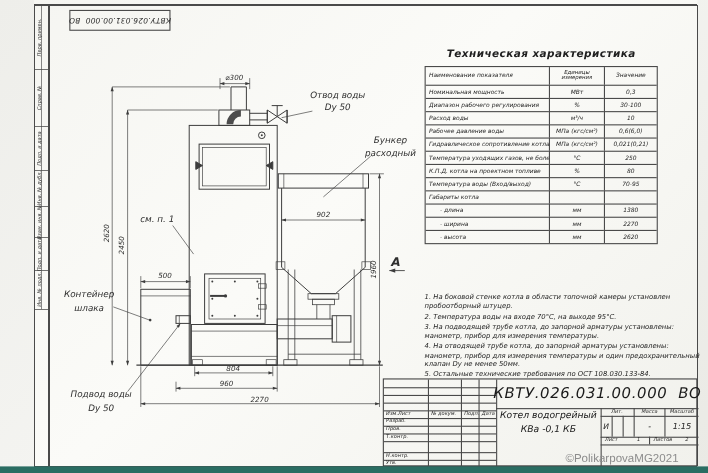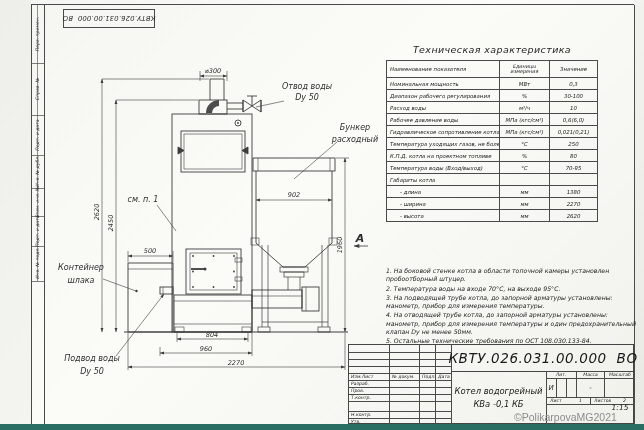--- a/index.html
+++ b/index.html
@@ -17,21 +17,21 @@
   }
   
   .stamp{
     position:absolute;left:63px;top:9px;width:90px;height:17px;border:1px solid #4a4a4a;
     display:flex;align-items:center;justify-content:center;
     font-size:6.8px;font-style:italic;transform:rotate(180deg);color:#2a2a2a;background:transparent;
     letter-spacing:.2px;white-space:pre;
   }
   
   .spec-wrap{left:386px;top:44px;width:212px;}
-  .spec-title{width:212px;text-align:center;font-size:9.5px;font-style:italic;font-weight:normal;color:#1f1f1f;letter-spacing:.4px;}
+  .spec-title{width:212px;text-align:center;font-size:9.5px;font-style:italic;font-weight:bold;color:#1f1f1f;letter-spacing:.4px;}
   .spec{
     margin-top:5px;border:1px solid #4a4a4a;display:grid;
     grid-template-columns:112px 50px 48px;grid-template-rows:16px repeat(12,12px);
     background:transparent;
   }
   .sc{
     border-left:1px solid #4a4a4a;border-top:1px solid #4a4a4a;
     font-size:5.4px;font-style:italic;display:flex;align-items:center;
     padding:0 3px;box-sizing:border-box;color:#1e1e1e;overflow:hidden;white-space:nowrap;
   }
@@ -46,21 +46,21 @@
   
   .tblock{left:348px;top:344px;width:286px;height:80px;border:1px solid #454545;box-sizing:border-box;}
   .tb{position:absolute;box-sizing:border-box;font-size:4.6px;font-style:italic;color:#1e1e1e;
       display:flex;align-items:center;padding-left:2px;}
   .vline{position:absolute;width:1px;background:#4a4a4a;}
   .hline{position:absolute;height:1px;background:#4a4a4a;}
   .desig{position:absolute;left:102px;top:0;width:184px;height:26px;border-bottom:1px solid #454545;
          display:flex;align-items:center;justify-content:center;
          font-size:13.5px;font-style:italic;letter-spacing:.6px;color:#1a1a1a;white-space:pre;}
   .docname{position:absolute;left:102px;top:26px;width:95px;height:54px;
-           display:flex;flex-direction:column;align-items:center;justify-content:center;
+           display:flex;flex-direction:column;align-items:center;
            font-size:8.4px;font-style:italic;color:#1a1a1a;line-height:1.5;}
   .litv{font-size:7px;font-style:italic;justify-content:center;padding:0;}
   .scalev{font-size:7.5px;font-style:italic;justify-content:center;padding:0;}
   .logo{position:absolute;left:199px;top:60px;width:86px;height:19px;display:flex;align-items:center;justify-content:center;gap:2px;}
   .logo-mark{width:13px;height:14px;border-radius:2px;background:repeating-linear-gradient(90deg,#101010 0 2.2px,#ffffff 2.2px 3.4px);border:1px solid #101010;}
   .logo-kvzr{font-size:11px;font-weight:900;color:#0d0d0d;letter-spacing:-.3px;font-family:"DejaVu Sans",sans-serif;}
   .logo-sub{display:flex;flex-direction:column;justify-content:center;font-size:3.8px;color:#222;line-height:1.25;}
   .watermark{left:514px;top:411px;width:130px;font-size:10.5px;color:#8d8d8d;font-family:"Liberation Sans",sans-serif;}
   .tealbar{left:0;bottom:0;width:644px;height:6px;background:#2a6d62;}
   .shade{background:rgba(60,60,50,0.035);}
@@ -339,21 +339,21 @@
   <div class="vline" style="left:255px;top:26px;height:26px;"></div>
   <div class="vline" style="left:207px;top:33px;height:19px;"></div>
   <div class="vline" style="left:217px;top:33px;height:19px;"></div>
   <div class="vline" style="left:241px;top:52px;height:7px;"></div>
 
   <div class="tb center" style="left:197px;top:26px;width:30px;height:7px;justify-content:center;padding:0;">Лит.</div>
   <div class="tb" style="left:228px;top:26px;width:27px;height:7px;justify-content:center;padding:0;">Масса</div>
   <div class="tb" style="left:256px;top:26px;width:30px;height:7px;justify-content:center;padding:0;">Масштаб</div>
   <div class="tb litv" style="left:197px;top:33px;width:10px;height:19px;">И</div>
   <div class="tb litv" style="left:228px;top:33px;width:27px;height:19px;">-</div>
-  <div class="tb scalev" style="left:256px;top:33px;width:30px;height:19px;margin-top:20px;">1:15</div>
+  <div class="tb scalev" style="left:256px;top:33px;width:30px;height:19px;">1:15</div>
 
   <div class="tb" style="left:199px;top:52px;width:20px;height:7px;">Лист</div>
   <div class="tb" style="left:228px;top:52px;width:12px;height:7px;">1</div>
   <div class="tb" style="left:243px;top:52px;width:24px;height:7px;">Листов</div>
   <div class="tb" style="left:272px;top:52px;width:12px;height:7px;">2</div>
 
 </div>
 
 <div class="abs watermark">©PolikarpovaMG2021</div>
 <div class="abs tealbar"></div>

